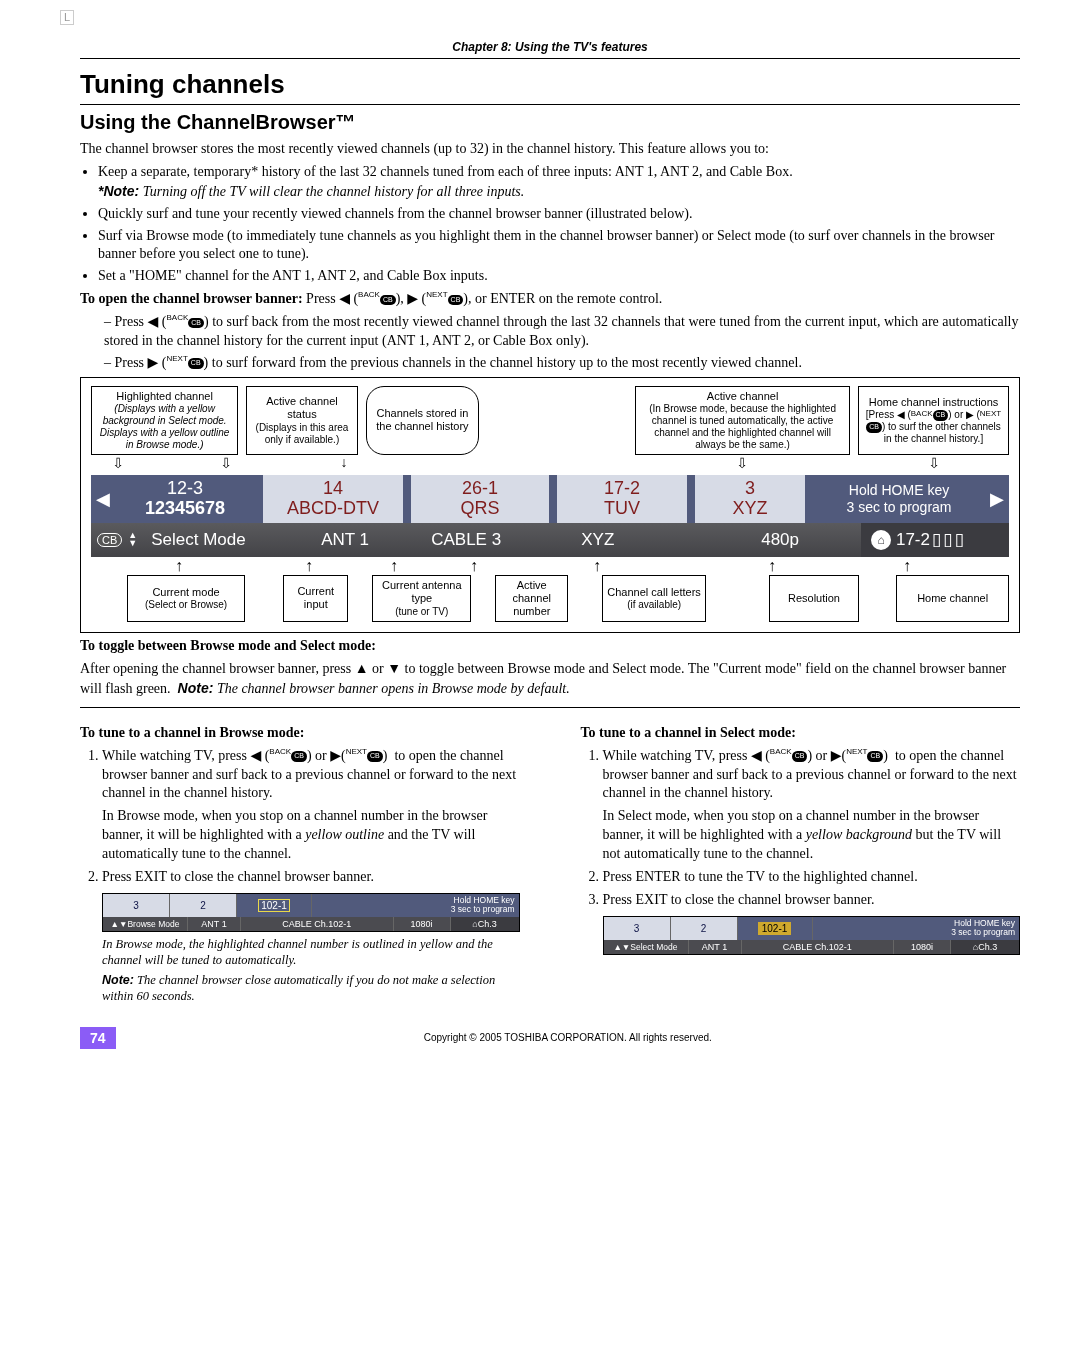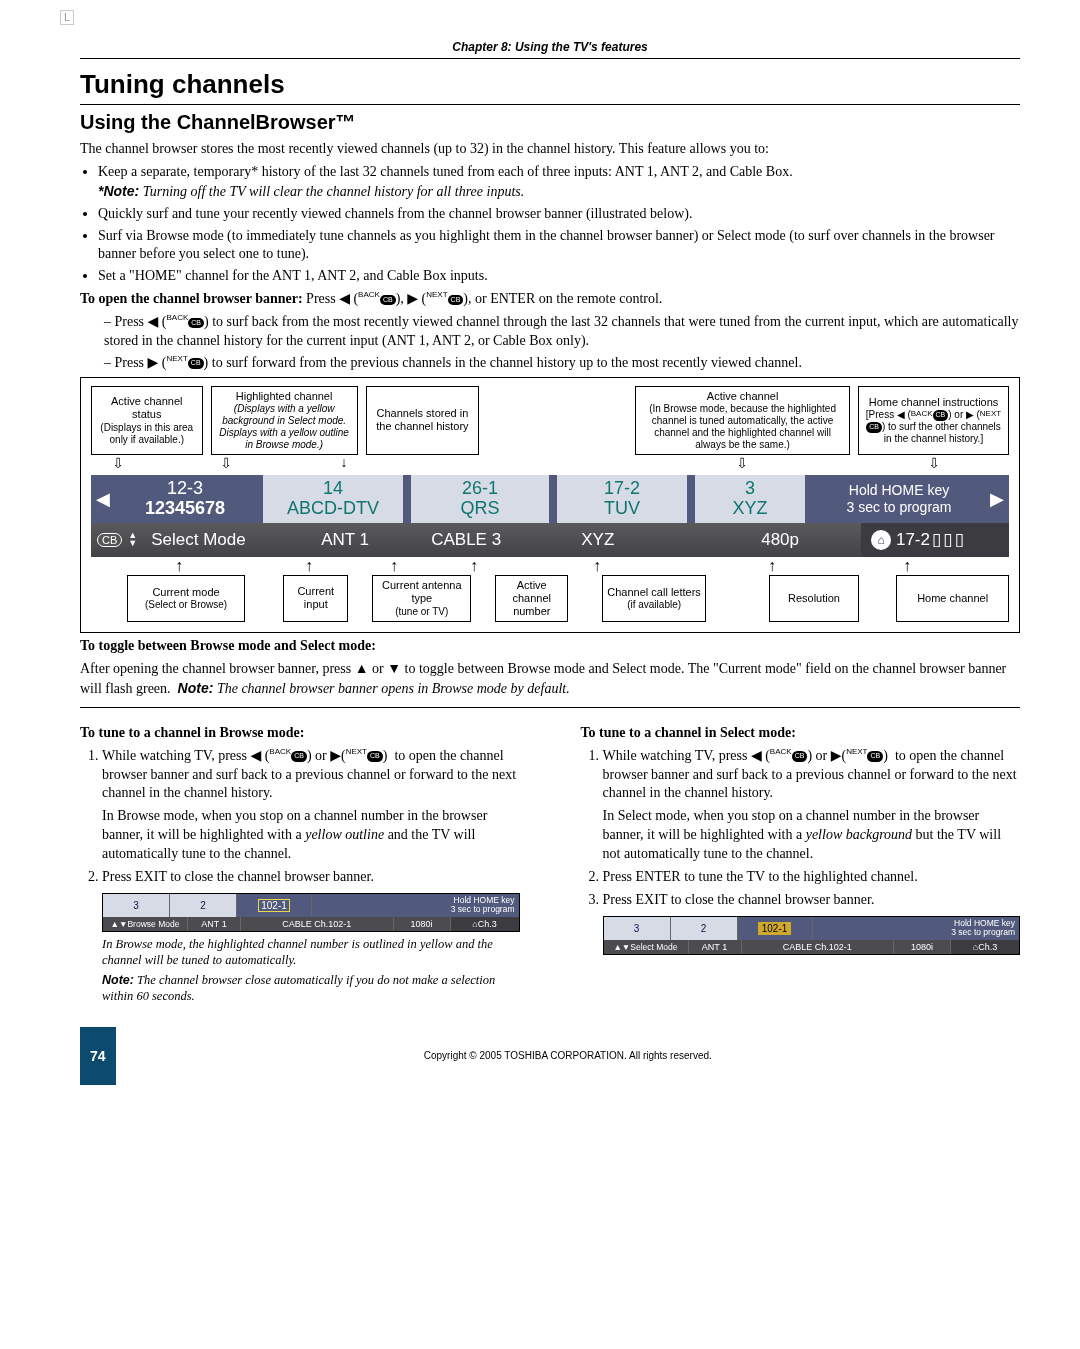--- a/index.html
+++ b/index.html
@@ -108,21 +108,21 @@
     align-items: center;
     justify-content: center;
     font-size: 18px;
   }
   .tile {
     text-align: center;
     font-family: Arial, sans-serif;
     padding: 4px 0;
   }
   .tile-dark { background: #515a7c; color: #fff; }
-  .tile-light { background: #d7dbe6; color: #0f766e; }
+  .tile-light { background: #d7dbe6; color: #7f1d1d; }
   .tile .t1 { font-size: 18px; font-weight: 500; line-height: 1.1; }
   .tile .t2 { font-size: 18px; line-height: 1.1; }
   .tile-sep { width: 8px; background: #515a7c; }
   .hold-tile {
     background: #515a7c; color: #fff;
     font-family: Arial, sans-serif;
     font-size: 14px;
     display: flex; align-items: center; justify-content: center;
     text-align: center;
     flex-direction: column;
@@ -175,24 +175,24 @@
   .bm-row2 { display: flex; background: #4b4b50; color: #fff; }
   .bm-row2 .bm-cell { border-right: 1px solid #666; font-size: 9px; }
   .caption { font-style: italic; font-size: 12.5px; margin: 4px 0 4px 22px; line-height: 1.3; }
   .footer {
     display: flex;
     align-items: center;
     margin-top: 18px;
     font-family: Arial, sans-serif;
   }
   .footer .pg {
-    background: #0c4a6e;
+    background: #8b5cf6;
     color: #fff;
     font-weight: bold;
-    padding: 21px 10px;
+    padding: 3px 10px;
     font-size: 14px;
   }
   .footer .cp {
     flex: 1;
     text-align: center;
     font-size: 10px;
     font-family: Arial, sans-serif;
   }
   .yellow-outline { border: 1px solid #e9d84a; padding: 0 2px; }
   .yellow-bg { background: #cfa92e; color: #000; padding: 1px 4px; }
@@ -235,29 +235,29 @@
     </li>
     <li>
       Press ▶ (<span class="sup-label">NEXT</span><span class="cb-icon">CB</span>) to surf forward from the previous channels in the channel history up to the most recently viewed channel.
     </li>
   </ul>
 
 
   <div class="banner-diagram">
 
     <div class="label-row" style="align-items:stretch;">
+      <div class="label-box" style="width:146px;">
+        <div>Highlighted channel</div>
+        <div style="font-size:10px;font-style:italic;">(Displays with a yellow background in Select mode. Displays with a yellow outline in Browse mode.)</div>
+      </div>
       <div class="label-box" style="width:108px;">
         <div>Active channel status</div>
         <div style="font-size:10px;">(Displays in this area only if available.)</div>
       </div>
-      <div class="label-box" style="width:146px;">
-        <div>Highlighted channel</div>
-        <div style="font-size:10px;font-style:italic;">(Displays with a yellow background in Select mode. Displays with a yellow outline in Browse mode.)</div>
-      </div>
-      <div class="label-box" style="width:110px;">
+      <div class="label-box" style="width:110px;border-radius:18px;">
         <div>Channels stored in the channel history</div>
       </div>
       <div style="flex:0 0 140px;"></div>
       <div class="label-box" style="width:218px;">
         <div>Active channel</div>
         <div style="font-size:10px;">(In Browse mode, because the highlighted channel is tuned automatically, the active channel and the highlighted channel will always be the same.)</div>
       </div>
       <div class="label-box" style="width:150px;">
         <div>Home channel instructions</div>
         <div style="font-size:10px;">[Press ◀ (<span class="sup-label">BACK</span><span class="cb-icon">CB</span>) or ▶ (<span class="sup-label">NEXT</span><span class="cb-icon">CB</span>) to surf the other channels in the channel history.]</div>

